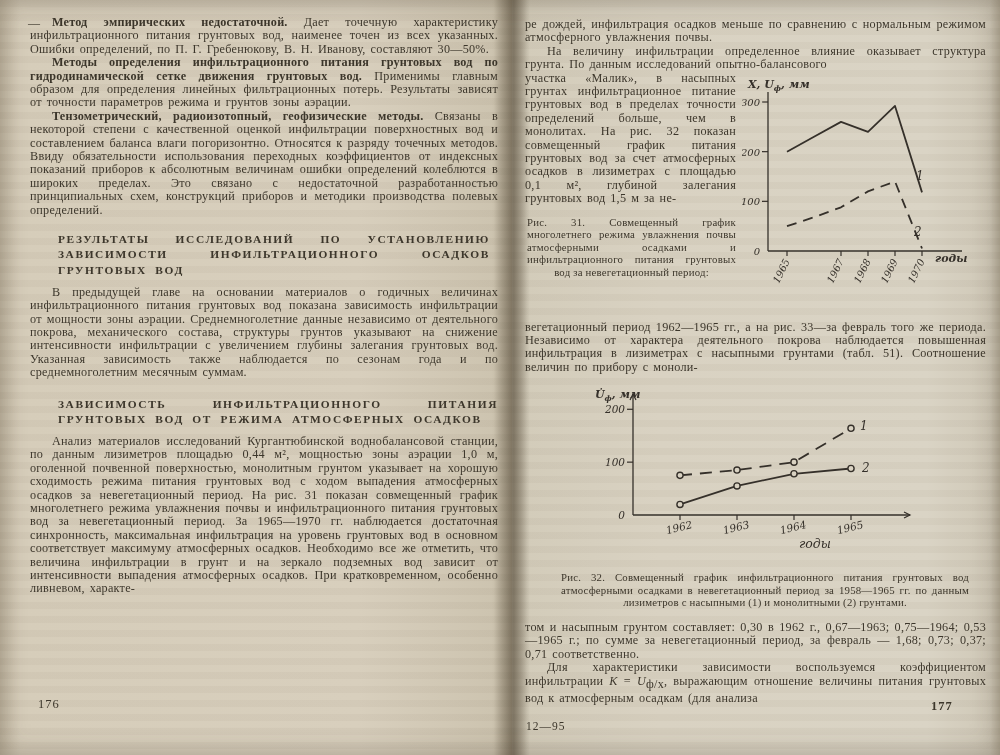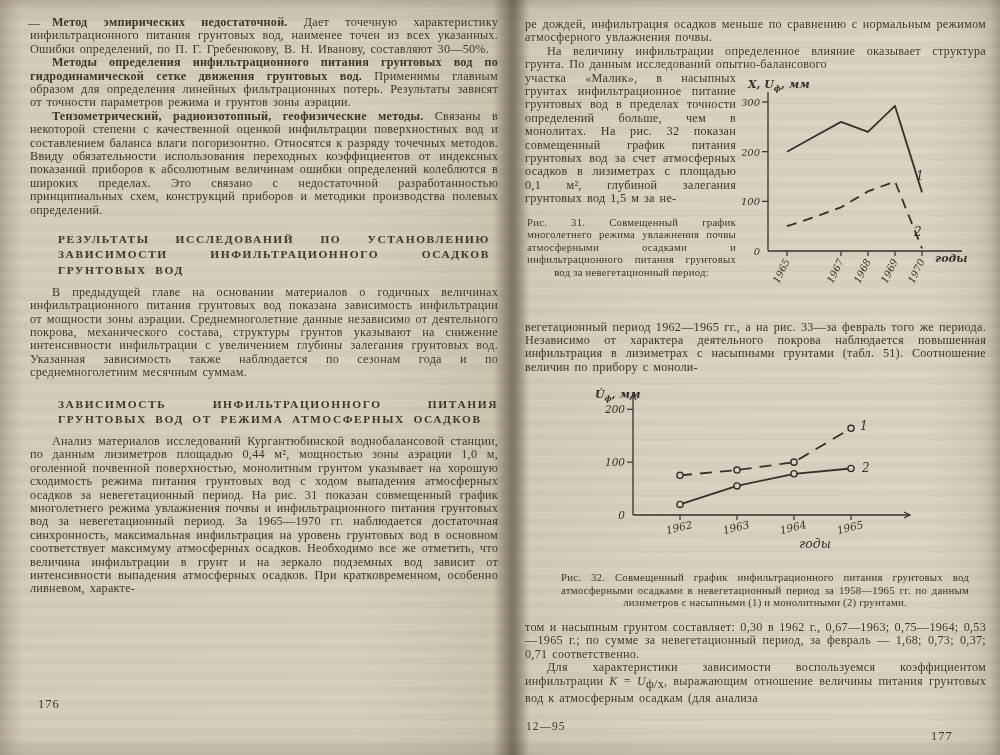--- a/index.html
+++ b/index.html
@@ -48,21 +48,21 @@
   .heading{
     font-weight:bold;text-align:justify;
     font-size:11.4px;line-height:15.2px;letter-spacing:1.6px;word-spacing:4px;
     margin:0;padding-left:28px;
   }
   .h1{margin-top:15px;max-width:432px;}
   .h2{margin-top:17px;max-width:468px;}
   .after-heading{margin-top:8px;}
   .pagenum{position:absolute;font-size:12.5px;letter-spacing:1px;}
   .pn-left{left:26px;top:697px;margin-left:12px;}
-  .pn-right{left:419px;top:729px;}
+  .pn-right{left:419px;top:699px;font-weight:bold;}
   .sig{position:absolute;left:14px;top:720px;font-size:11.5px;letter-spacing:1px;}
   
   .fig31-float{float:right;width:244px;margin:2px 0 2px 6px;}
   .caption{
     font-size:10.8px;line-height:12.6px;text-align:justify;text-align-last:center;
     letter-spacing:0.2px;
   }
   .cap31{margin:10px 4px 0 2px;width:218px;}
   .legend31{font-size:9.8px;line-height:12px;text-align:center;margin-top:5px;font-style:italic;}
   .fig32-block{margin:10px 0 4px 58px;}

